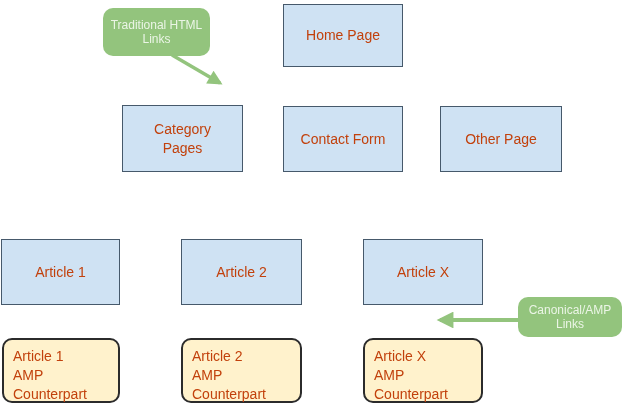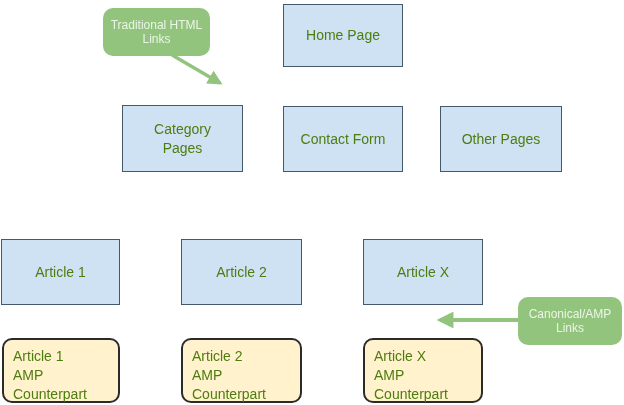--- a/index.html
+++ b/index.html
@@ -11,21 +11,21 @@
   }
   .canvas {
     position: relative;
     width: 624px; height: 405px;
     background: #ffffff;
   }
   .node {
     position: absolute;
     box-sizing: border-box;
     white-space: pre-line;
-    color: #4d7c0f;
+    color: #c2410c;
   }
   .page-box {
     background: #cfe2f3;
     border: 1px solid #46596b;
     display: flex;
     align-items: center;
     justify-content: center;
     text-align: center;
     font-size: 14px;
     line-height: 19px;
@@ -72,21 +72,21 @@
     <line x1="518" y1="320" x2="440" y2="320" stroke="#93c47d" stroke-width="4" marker-end="url(#head)"></line>
   </svg>
 
   <div class="node page-box" style="left:283px; top:4px;   width:120px; height:63px;">Home Page</div>
 
   <div class="node page-box" style="left:122px; top:105px; width:121px; height:67px;">Category
 Pages</div>
 
   <div class="node page-box" style="left:283px; top:106px; width:120px; height:66px;">Contact Form</div>
 
-  <div class="node page-box" style="left:440px; top:106px; width:122px; height:66px;">Other Pages</div>
+  <div class="node page-box" style="left:440px; top:106px; width:122px; height:66px;">Other Page</div>
 
   <div class="node page-box" style="left:1px;   top:239px; width:119px; height:66px;">Article 1</div>
 
   <div class="node page-box" style="left:181px; top:239px; width:121px; height:66px;">Article 2</div>
 
   <div class="node page-box" style="left:363px; top:239px; width:120px; height:66px;">Article X</div>
 
   <div class="node amp-box" style="left:2px;   top:338px; width:118px; height:65px;">Article 1
 AMP
 Counterpart</div>
@@ -95,16 +95,16 @@
 AMP
 Counterpart</div>
 
   <div class="node amp-box" style="left:363px; top:338px; width:120px; height:65px;">Article X
 AMP
 Counterpart</div>
 
   <div class="node callout" style="left:103px; top:8px;   width:107px; height:48px;">Traditional HTML
 Links</div>
 
-  <div class="node callout" style="left:518px; top:297px; width:104px; height:48px;">Canonical/AMP
+  <div class="node callout" style="left:518px; top:297px; width:104px; height:40px;">Canonical/AMP
 Links</div>
 
 </div>
 
 </body></html>

